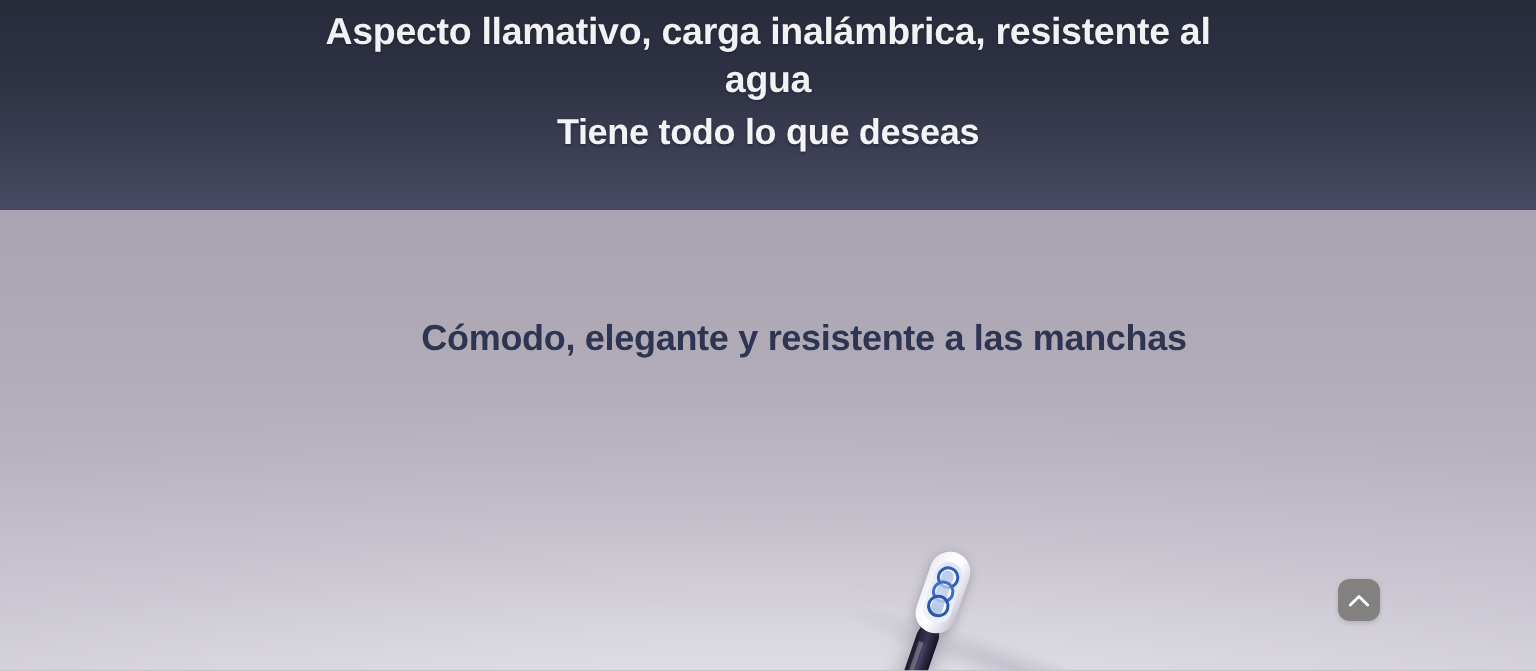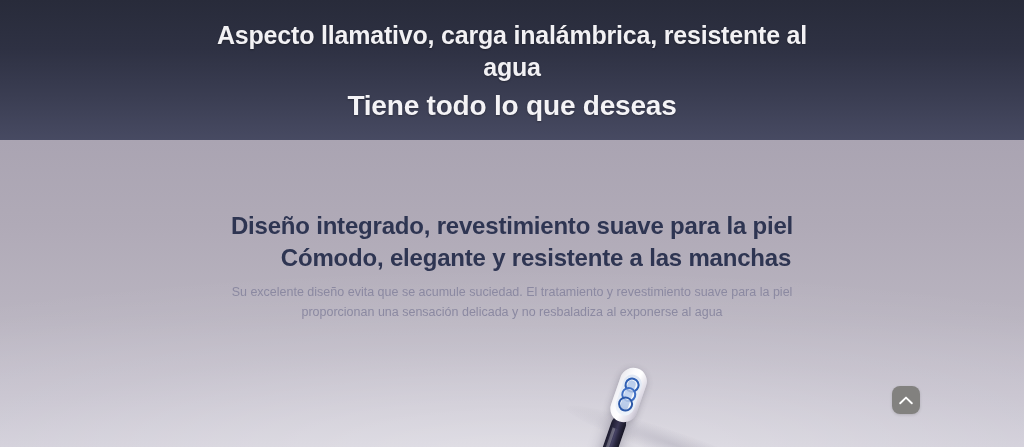--- a/index.html
+++ b/index.html
@@ -27,40 +27,40 @@
     position: absolute;
     top: 0;
     left: 0;
     width: 1024px;
     height: 140px;
     background: linear-gradient(180deg, #282b3a 0%, #2e3143 35%, #3b3e53 70%, #474a62 100%);
     display: flex;
     flex-direction: column;
     align-items: center;
     justify-content: flex-start;
-    padding-top: 19px;
+    padding-top: 5px;
     z-index: 3;
   }
 
   .hero-title {
     width: 600px;
     text-align: center;
     color: #f2f1f4;
     font-size: 25px;
     font-weight: bold;
     line-height: 1.28;
     letter-spacing: -0.2px;
     text-shadow: 0 1px 2px rgba(0,0,0,0.30);
   }
 
   .hero-subtitle {
     width: 700px;
     text-align: center;
     color: #f4f3f6;
-    font-size: 28px;
+    font-size: 24px;
     font-weight: bold;
     line-height: 1.28;
     letter-spacing: -0.2px;
     margin-top: 5px;
     text-shadow: 0 1px 2px rgba(0,0,0,0.30);
   }
 
   
   .product-section {
     position: absolute;
@@ -241,28 +241,23 @@
 <div class="page">
 
   <section class="hero">
     <h1 class="hero-title">Aspecto llamativo, carga inalámbrica, resistente al agua</h1>
     <h2 class="hero-subtitle">Tiene todo lo que deseas</h2>
   </section>
 
   <section class="product-section">
 
     <h2 class="section-heading">
-      <span>Diseño integrado, revestimiento suave para la piel</span>
       <span class="line2">Cómodo, elegante y resistente a las manchas</span>
     </h2>
 
-    <p class="section-desc">
-      <span>Su excelente diseño evita que se acumule suciedad. El tratamiento y revestimiento suave para la piel</span>
-      <span class="line2">proporcionan una sensación delicada y no resbaladiza al exponerse al agua</span>
-    </p>
 
     <div class="product-photo">
       <div class="brush-shadow"></div>
       <div class="brush">
         <div class="brush-shaft"></div>
         <div class="brush-neck"></div>
         <div class="brush-head">
           <div class="bristles">
             <div class="bristle-bar"></div>
             <div class="bristle-ring ring-a"></div>

